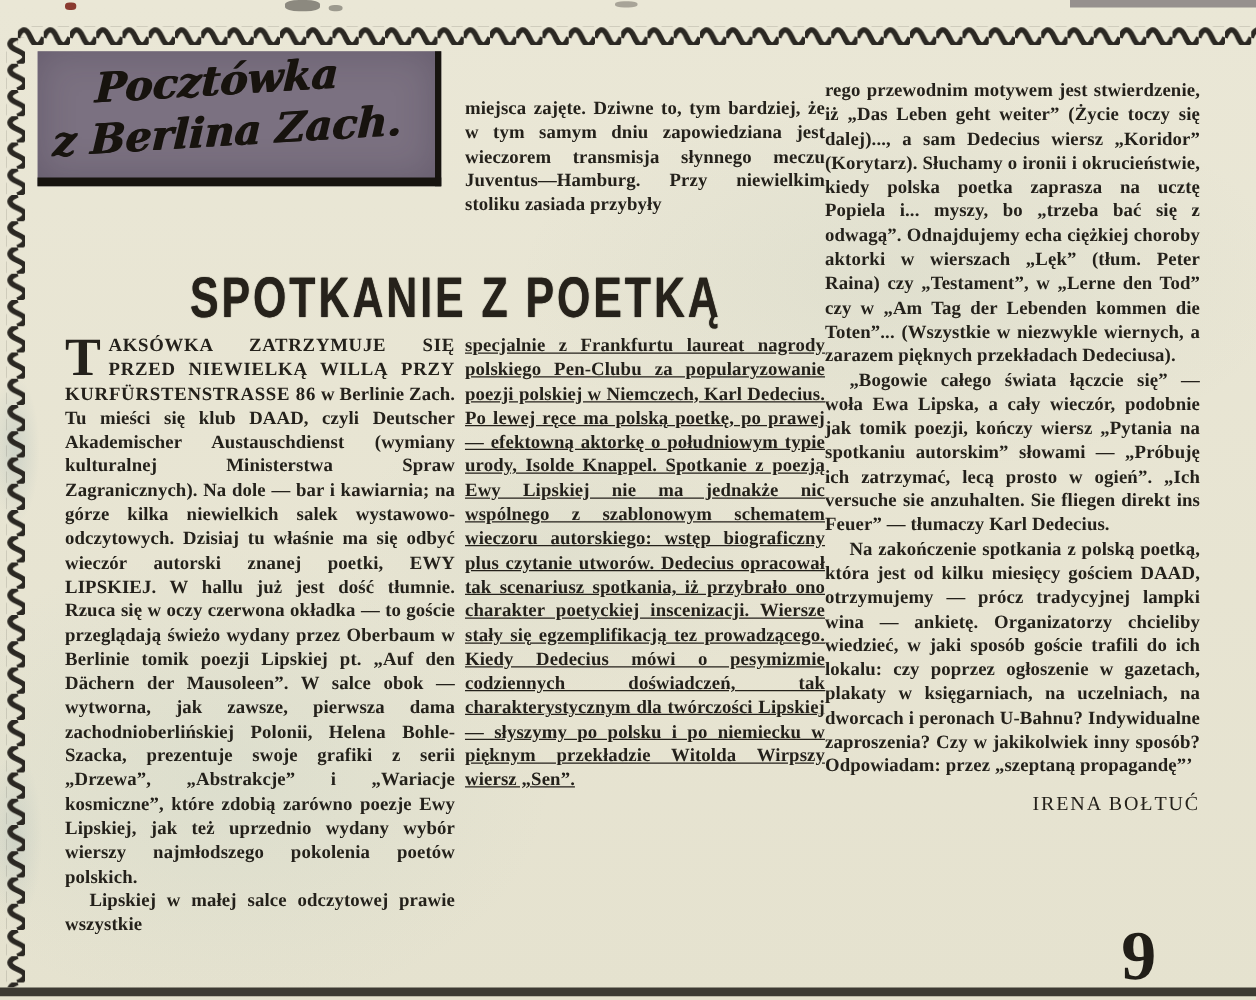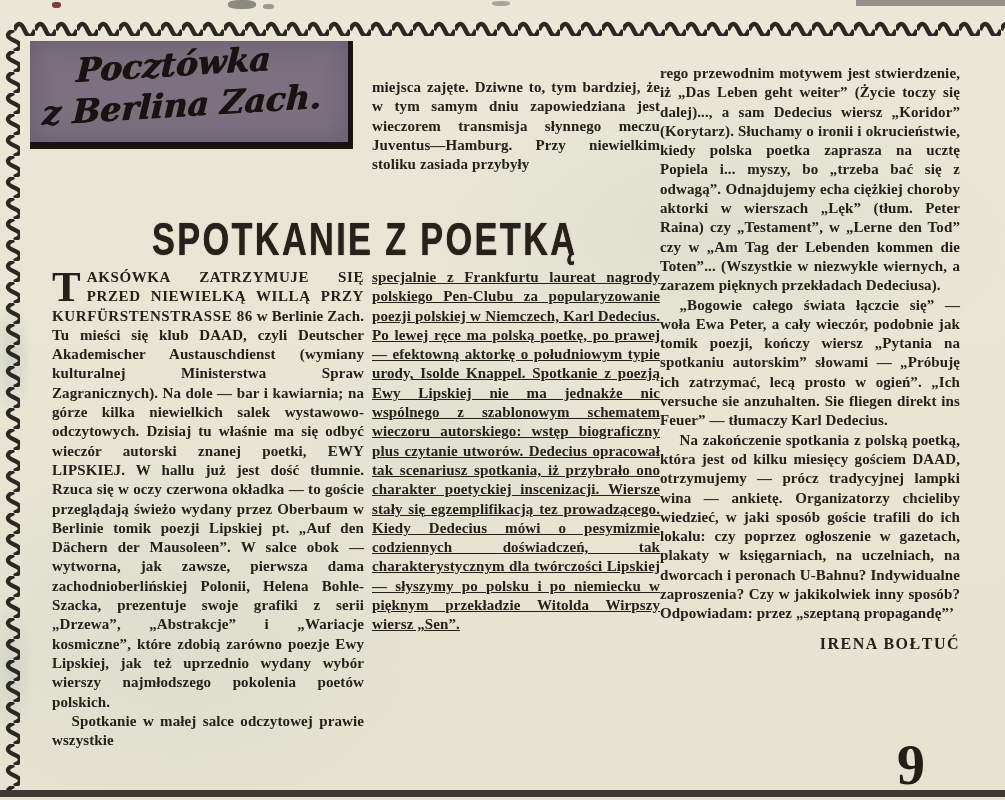--- a/index.html
+++ b/index.html
@@ -73,21 +73,21 @@
   .col2{left:372px;top:252px;width:288px;text-decoration:underline;}
   .col3{left:660px;top:48px;width:300px;}
 
   .dropcap{
     float:left;font-size:43px;line-height:34px;font-weight:bold;
     padding:2px 6px 0 0;
   }
   .lead-caps{letter-spacing:.6px;}
 
   .byline{
-    margin-top:10px;text-align:right;font-weight:bold;
+    margin-top:10px;text-align:right;font-weight:normal;
     font-size:16px;letter-spacing:1.5px;
   }
 
   .page-num{
     position:absolute;left:897px;top:733px;
     font-family:"Liberation Serif", serif;
     font-weight:bold;font-size:56px;color:#211e18;
   }
 </style>
 </head>
@@ -129,29 +129,29 @@
   </div>
 
   <h1 class="headline">SPOTKANIE Z POETKĄ</h1>
 
   <div class="col col2-top">
     <p class="first">miejsca zajęte. Dziwne to, tym bardziej, że w tym samym dniu zapowiedziana jest wieczorem transmisja słynnego meczu Juventus—Hamburg. Przy niewielkim stoliku zasiada przybyły</p>
   </div>
 
   <div class="col col1">
     <p class="first"><span class="dropcap">T</span><span class="lead-caps">AKSÓWKA ZATRZYMUJE SIĘ PRZED NIEWIELKĄ WILLĄ PRZY KURFÜRSTENSTRASSE 86</span><span> w Berlinie Zach. Tu mieści się klub DAAD, czyli Deutscher Akademischer Austauschdienst (wymiany kulturalnej Ministerstwa Spraw Zagranicznych). Na dole — bar i kawiarnia; na górze kilka niewielkich salek wystawowo-odczytowych. Dzisiaj tu właśnie ma się odbyć wieczór autorski znanej poetki, EWY LIPSKIEJ. W hallu już jest dość tłumnie. Rzuca się w oczy czerwona okładka — to goście przeglądają świeżo wydany przez Oberbaum w Berlinie tomik poezji Lipskiej pt. „Auf den Dächern der Mausoleen”. W salce obok — wytworna, jak zawsze, pierwsza dama zachodnioberlińskiej Polonii, Helena Bohle-Szacka, prezentuje swoje grafiki z serii „Drzewa”, „Abstrakcje” i „Wariacje kosmiczne”, które zdobią zarówno poezje Ewy Lipskiej, jak też uprzednio wydany wybór wierszy najmłodszego pokolenia poetów polskich.</span></p>
-    <p>Spotkanie w małej salce odczytowej prawie wszystkie</p>
+    <p>Lipskiej w małej salce odczytowej prawie wszystkie</p>
   </div>
 
   <div class="col col2">
     <p class="first">specjalnie z Frankfurtu laureat nagrody polskiego Pen-Clubu za popularyzowanie poezji polskiej w Niemczech, Karl Dedecius. Po lewej ręce ma polską poetkę, po prawej — efektowną aktorkę o południowym typie urody, Isolde Knappel. Spotkanie z poezją Ewy Lipskiej nie ma jednakże nic wspólnego z szablonowym schematem wieczoru autorskiego: wstęp biograficzny plus czytanie utworów. Dedecius opracował tak scenariusz spotkania, iż przybrało ono charakter poetyckiej inscenizacji. Wiersze stały się egzemplifikacją tez prowadzącego. Kiedy Dedecius mówi o pesymizmie codziennych doświadczeń, tak charakterystycznym dla twórczości Lipskiej — słyszymy po polsku i po niemiecku w pięknym przekładzie Witolda Wirpszy wiersz „Sen”.</p>
   </div>
 
   <div class="col col3">
     <p class="first">rego przewodnim motywem jest stwierdzenie, iż „Das Leben geht weiter” (Życie toczy się dalej)..., a sam Dedecius wiersz „Koridor” (Korytarz). Słuchamy o ironii i okrucieństwie, kiedy polska poetka zaprasza na ucztę Popiela i... myszy, bo „trzeba bać się z odwagą”. Odnajdujemy echa ciężkiej choroby aktorki w wierszach „Lęk” (tłum. Peter Raina) czy „Testament”, w „Lerne den Tod” czy w „Am Tag der Lebenden kommen die Toten”... (Wszystkie w niezwykle wiernych, a zarazem pięknych przekładach Dedeciusa).</p>
-    <p>„Bogowie całego świata łączcie się” — woła Ewa Peter, a cały wieczór, podobnie jak tomik poezji, kończy wiersz „Pytania na spotkaniu autorskim” słowami — „Próbuję ich zatrzymać, lecą prosto w ogień”. „Ich versuche sie anzuhalten. Sie fliegen direkt ins Feuer” — tłumaczy Karl Dedecius.</p>
+    <p>„Bogowie całego świata łączcie się” — woła Ewa Lipska, a cały wieczór, podobnie jak tomik poezji, kończy wiersz „Pytania na spotkaniu autorskim” słowami — „Próbuję ich zatrzymać, lecą prosto w ogień”. „Ich versuche sie anzuhalten. Sie fliegen direkt ins Feuer” — tłumaczy Karl Dedecius.</p>
     <p>Na zakończenie spotkania z polską poetką, która jest od kilku miesięcy gościem DAAD, otrzymujemy — prócz tradycyjnej lampki wina — ankietę. Organizatorzy chcieliby wiedzieć, w jaki sposób goście trafili do ich lokalu: czy poprzez ogłoszenie w gazetach, plakaty w księgarniach, na uczelniach, na dworcach i peronach U-Bahnu? Indywidualne zaproszenia? Czy w jakikolwiek inny sposób? Odpowiadam: przez „szeptaną propagandę”’</p>
     <div class="byline">IRENA BOŁTUĆ</div>
   </div>
 
   <div class="page-num">9</div>
 
 </div>
 
 </body></html>

